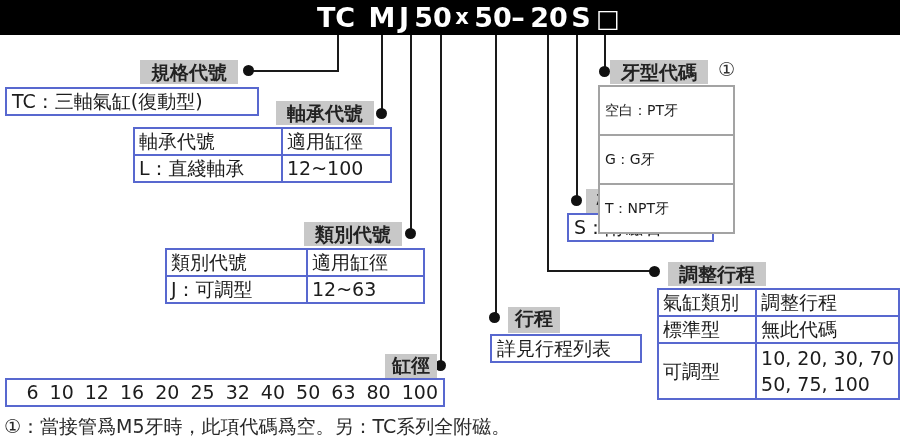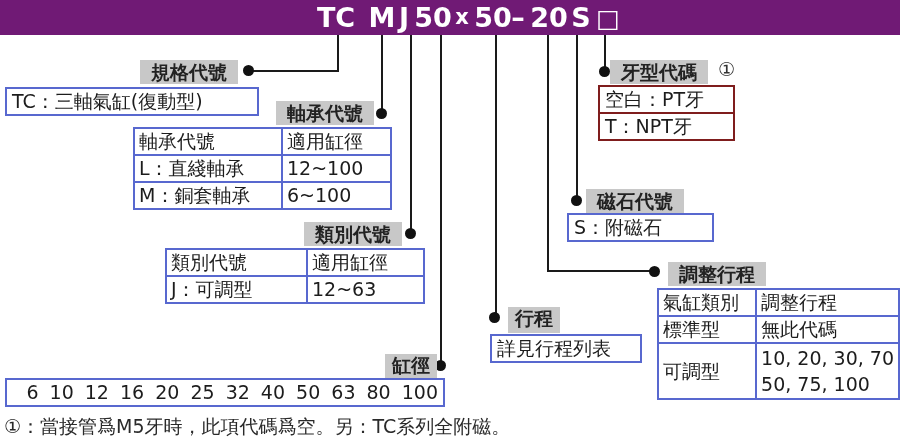--- a/index.html
+++ b/index.html
@@ -2,39 +2,39 @@
 <html><head>
 <meta charset="utf-8">
 <style>
   html,body{margin:0;padding:0;background:#fff;}
   #stage{
     position:relative;width:900px;height:440px;background:#ffffff;
     font-family:"DejaVu Sans","Liberation Sans",sans-serif;
     color:#1c1c1c;overflow:hidden;
   }
   
-  .titlebar{position:absolute;left:0;top:0;width:900px;height:35px;background:#701a75;}
+  .titlebar{position:absolute;left:0;top:0;width:900px;height:35px;background:#000000;}
   .seg{position:absolute;top:0;line-height:35px;color:#ffffff;font-weight:bold;
        font-size:27px;transform:translateX(-50%);white-space:nowrap;}
   .seg-x{font-size:21px;}
   .seg-square{font-size:25px;line-height:37px;}
   
   .vline{position:absolute;width:2px;background:#1a1a1a;}
   .hline{position:absolute;height:2px;background:#1a1a1a;}
   .bullet{position:absolute;width:11px;height:11px;background:#111;border-radius:50%;}
   
   .lbl{position:absolute;background:#c8c8c8;color:#222;font-weight:bold;
        font-size:19px;line-height:24px;height:24px;text-align:center;padding:0 3px;white-space:nowrap;}
   .lbl-sm{line-height:23px;height:26px;}
   .fnref{position:absolute;font-size:19px;color:#333;background:none;font-weight:normal;}
   
   .box{position:absolute;background:#fff;border:2px solid #5868cf;font-size:19px;
        line-height:23px;padding:1px 5px;white-space:nowrap;}
-  .stackrow{position:relative;background:#fff;border:2px solid #7f1d1d;font-size:19px;
-       line-height:23px;padding:1px 5px;white-space:nowrap;margin-top:-2px;}
+  .stackrow{position:relative;background:#fff;border:2px solid #a3a3a3;font-size:14px;
+       line-height:23px;padding:12px 5px;white-space:nowrap;margin-top:-2px;}
   .stack{position:absolute;}
   
   .tbl{position:absolute;border-collapse:collapse;background:#fff;font-size:19px;color:#1c1c1c;}
   .tbl td{border:2px solid #5868cf;padding:1px 4px;line-height:23px;white-space:nowrap;vertical-align:middle;}
   .tbl td div{line-height:26px;}
   .note{position:absolute;font-size:19px;color:#2a2a2a;white-space:nowrap;}
   .center{text-align:right;}
 </style>
 </head>
 <body>
@@ -89,24 +89,20 @@
   <table class="tbl" style="left:133px;top:127px">
     <tbody>
         <tr>
       <td style="width:138px">軸承代號</td>
       <td style="width:99px">適用缸徑</td>
     </tr>
     <tr>
       <td>L：直綫軸承</td>
       <td>12~100</td>
     </tr>
-    <tr>
-      <td>M：銅套軸承</td>
-      <td>6~100</td>
-    </tr>
   </tbody>
     </table>
 
   <table class="tbl" style="left:165px;top:248px">
     <tbody>
         <tr>
       <td style="width:131px">類別代號</td>
       <td style="width:107px">適用缸徑</td>
     </tr>
     <tr>
@@ -117,20 +113,21 @@
     </table>
 
   <div class="box center" style="left:5px;top:378px;width:426px;word-spacing:5px">6 10 12 16 20 25 32 40 50 63 80 100</div>
 
   <div class="box" style="left:490px;top:334px;width:138px">詳見行程列表</div>
 
   <div class="box" style="left:567px;top:213px;width:133px">S：附磁石</div>
 
   <div class="stack" style="left:598px;top:85px;width:137px">
     <div class="stackrow" style="margin-top:0">空白：PT牙</div>
+    <div class="stackrow">G：G牙</div>
     <div class="stackrow">T：NPT牙</div>
   </div>
 
   <table class="tbl" style="left:657px;top:288px">
     <tbody>
         <tr>
       <td style="width:91px">氣缸類別</td>
       <td style="width:127px">調整行程</td>
     </tr>
     <tr>

